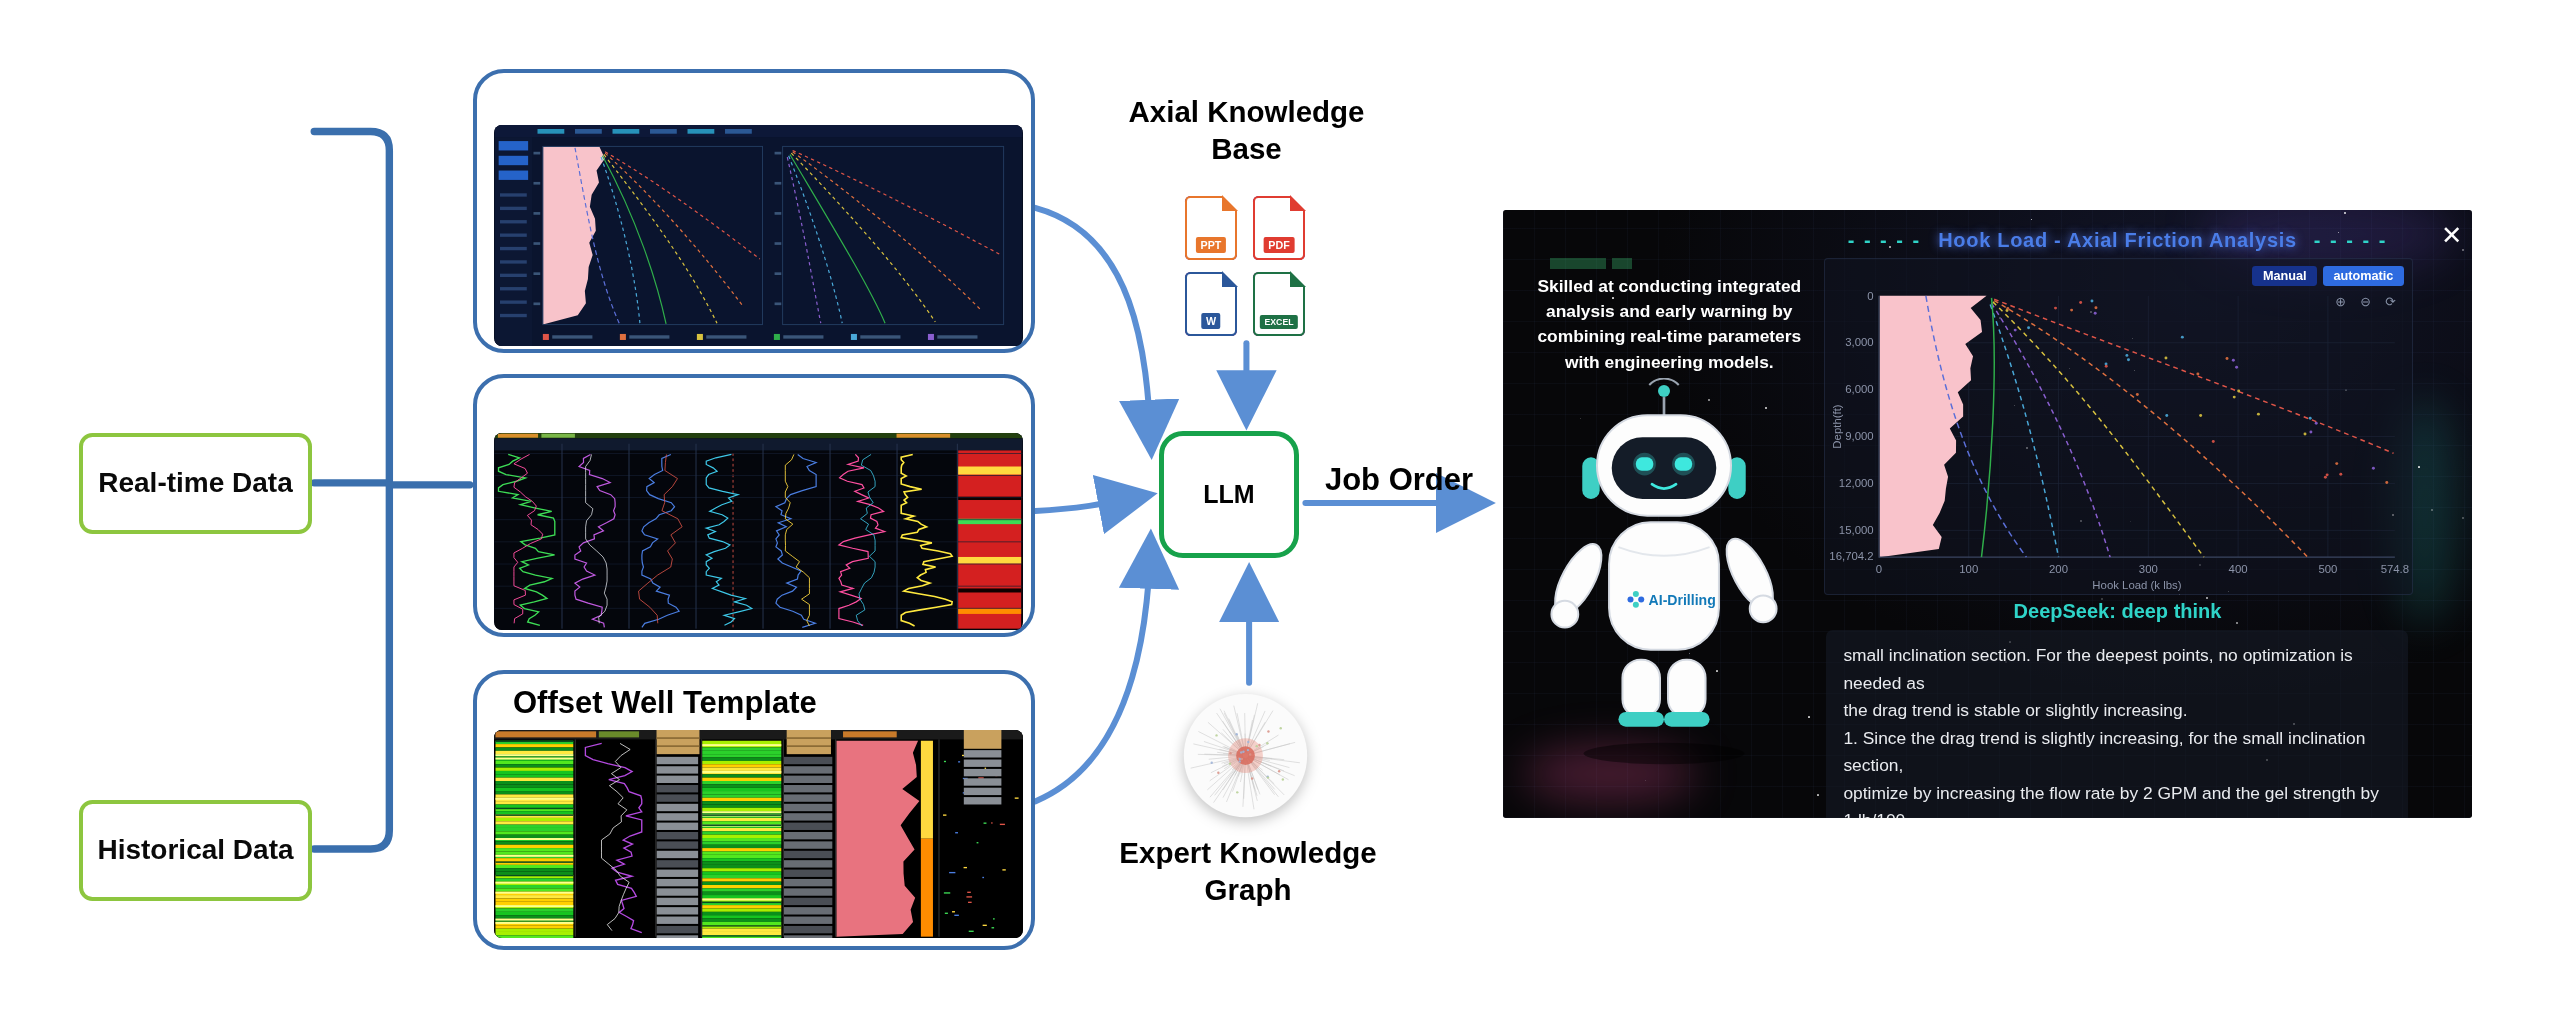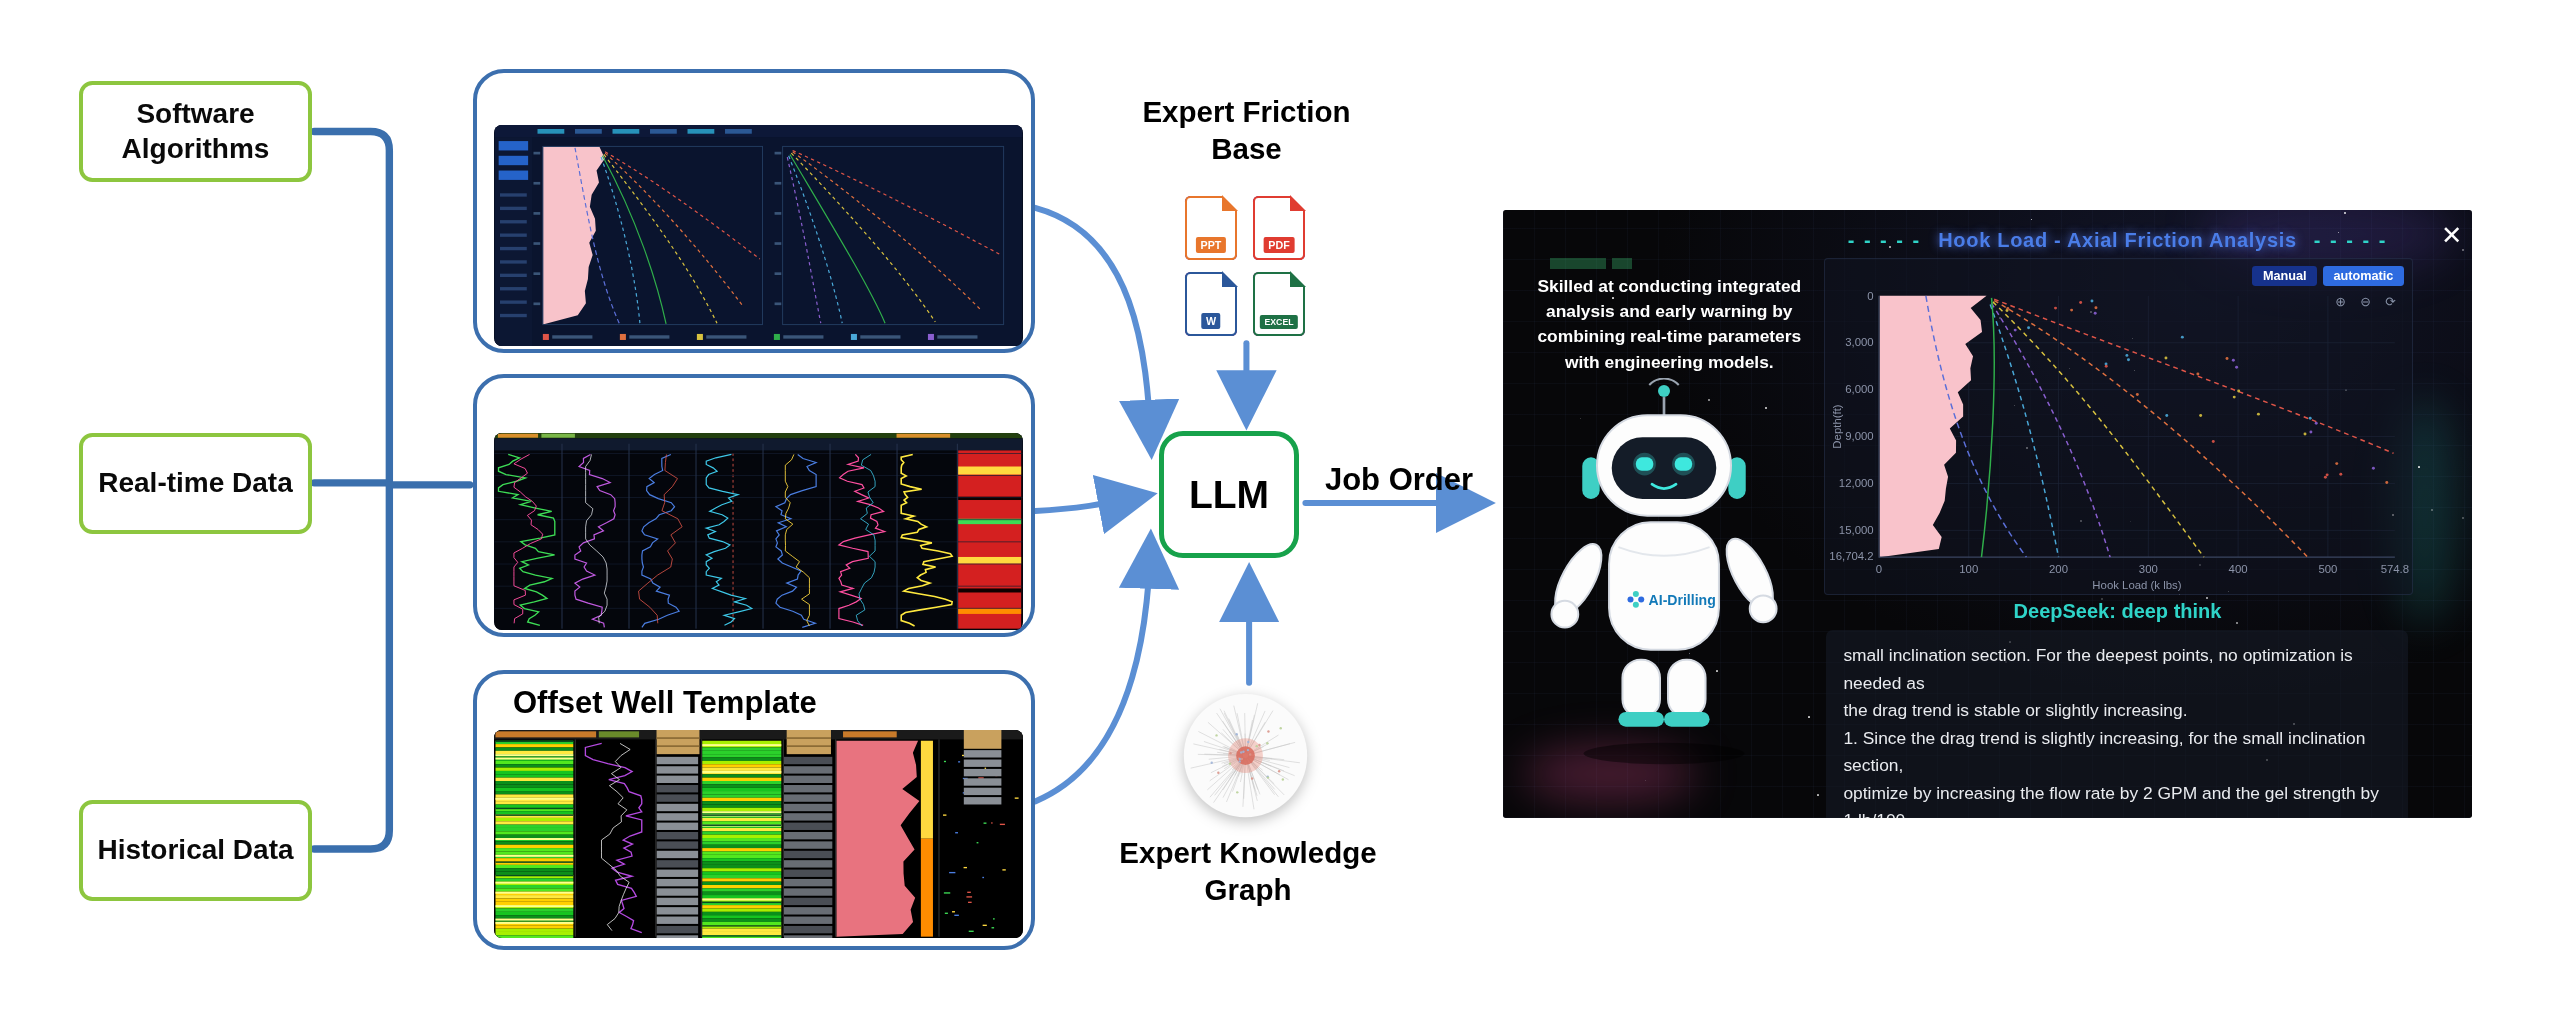--- a/index.html
+++ b/index.html
@@ -13,21 +13,21 @@
   
   .model-box{position:absolute;width:562px;background:#fff;border:4.7px solid #3c6fae;border-radius:31px;box-sizing:border-box;}
   .model-title{font-size:31px;font-weight:bold;color:#000;margin:10.7px 0 0 36px;}
   .shot{position:absolute;left:17px;border-radius:8px;overflow:hidden;background:#060a18;}
   .shot svg{display:block;}
 
   
   .big-label{position:absolute;font-size:29.5px;font-weight:bold;color:#000;text-align:center;line-height:1.25;}
   .llm-box{position:absolute;left:1159px;top:431px;width:140px;height:127px;background:#fff;
     border:5.4px solid #17a24b;border-radius:24px;display:flex;align-items:center;justify-content:center;
-    font-size:39px;font-weight:bold;color:#000;box-sizing:border-box;}
+    font-size:25px;font-weight:bold;color:#000;box-sizing:border-box;}
   .job-order{position:absolute;left:1305px;top:462px;width:188px;text-align:center;
     font-size:31px;font-weight:bold;color:#000;}
 
   
   .doc-grid{position:absolute;left:1185px;top:196px;width:127px;display:grid;
     grid-template-columns:56px 56px;grid-gap:12px 12px;}
   .doc{position:relative;width:52px;height:64px;background:#701a75;border-radius:5.4px;box-sizing:border-box;}
   .doc .page{position:absolute;inset:0;border:2.7px solid var(--c);border-radius:5.4px;background:#fff;}
   .doc .fold{position:absolute;top:-1.3px;right:-1.3px;width:0;height:0;
     border-top:16px solid #fff;border-left:16px solid var(--c);}
@@ -86,23 +86,20 @@
     <g fill="none" stroke="#5b8fd4" stroke-width="9" stroke-linecap="round">
       <path d="M1543 310 C1690 350 1710 520 1716 668" marker-end="url(#ah)"></path>
       <path d="M1543 762 C1620 758 1660 748 1708 739" marker-end="url(#ah)"></path>
       <path d="M1543 1195 C1702 1128 1712 900 1715 806" marker-end="url(#ah)"></path>
       <path d="M1858 512 V624" marker-end="url(#ah)"></path>
       <path d="M1862 1018 V856" marker-end="url(#ah)"></path>
       <path d="M1946 750 H2212" marker-end="url(#ah)"></path>
     </g>
   </svg>
 
-  <div class="input-box" style="left:79px;top:81px;">
-    <span>Software Algorithms</span>
-  </div>
   <div class="input-box" style="left:79px;top:433px;">
     <span>Real-time Data</span>
   </div>
   <div class="input-box" style="left:79px;top:800px;">
     <span>Historical Data</span>
   </div>
 
   <div class="model-box" style="left:473px;top:69px;height:284px;">
     <div class="shot" style="top:52px;width:529px;height:221px;">
       <svg id="eng-svg" width="529" height="221" viewBox="0 0 788 330">
@@ -471,21 +468,21 @@
           <rect x="700" y="30" width="56" height="11" fill="#8a8f96" opacity="1"></rect>
           <rect x="700" y="44" width="56" height="11" fill="#8a8f96" opacity="1"></rect>
           <rect x="700" y="58" width="56" height="11" fill="#8a8f96" opacity="1"></rect>
           <rect x="700" y="72" width="56" height="11" fill="#8a8f96" opacity="1"></rect>
           <rect x="700" y="86" width="56" height="11" fill="#8a8f96" opacity="1"></rect>
           <rect x="700" y="100" width="56" height="11" fill="#8a8f96" opacity="1"></rect>
         </svg>
     </div>
   </div>
 
-  <div class="big-label" style="left:1126px;top:94px;width:241px;">Expert Friction Base</div>
+  <div class="big-label" style="left:1126px;top:94px;width:241px;">Axial Knowledge Base</div>
   <div class="doc-grid">
     <div class="doc" style="--c:#e8762c;">
       <div class="page"></div>
         <div class="fold"></div>
       <span class="doc-label">PPT</span>
     </div>
     <div class="doc" style="--c:#e03c31;">
       <div class="page"></div>
         <div class="fold"></div>
       <span class="doc-label">PDF</span>

